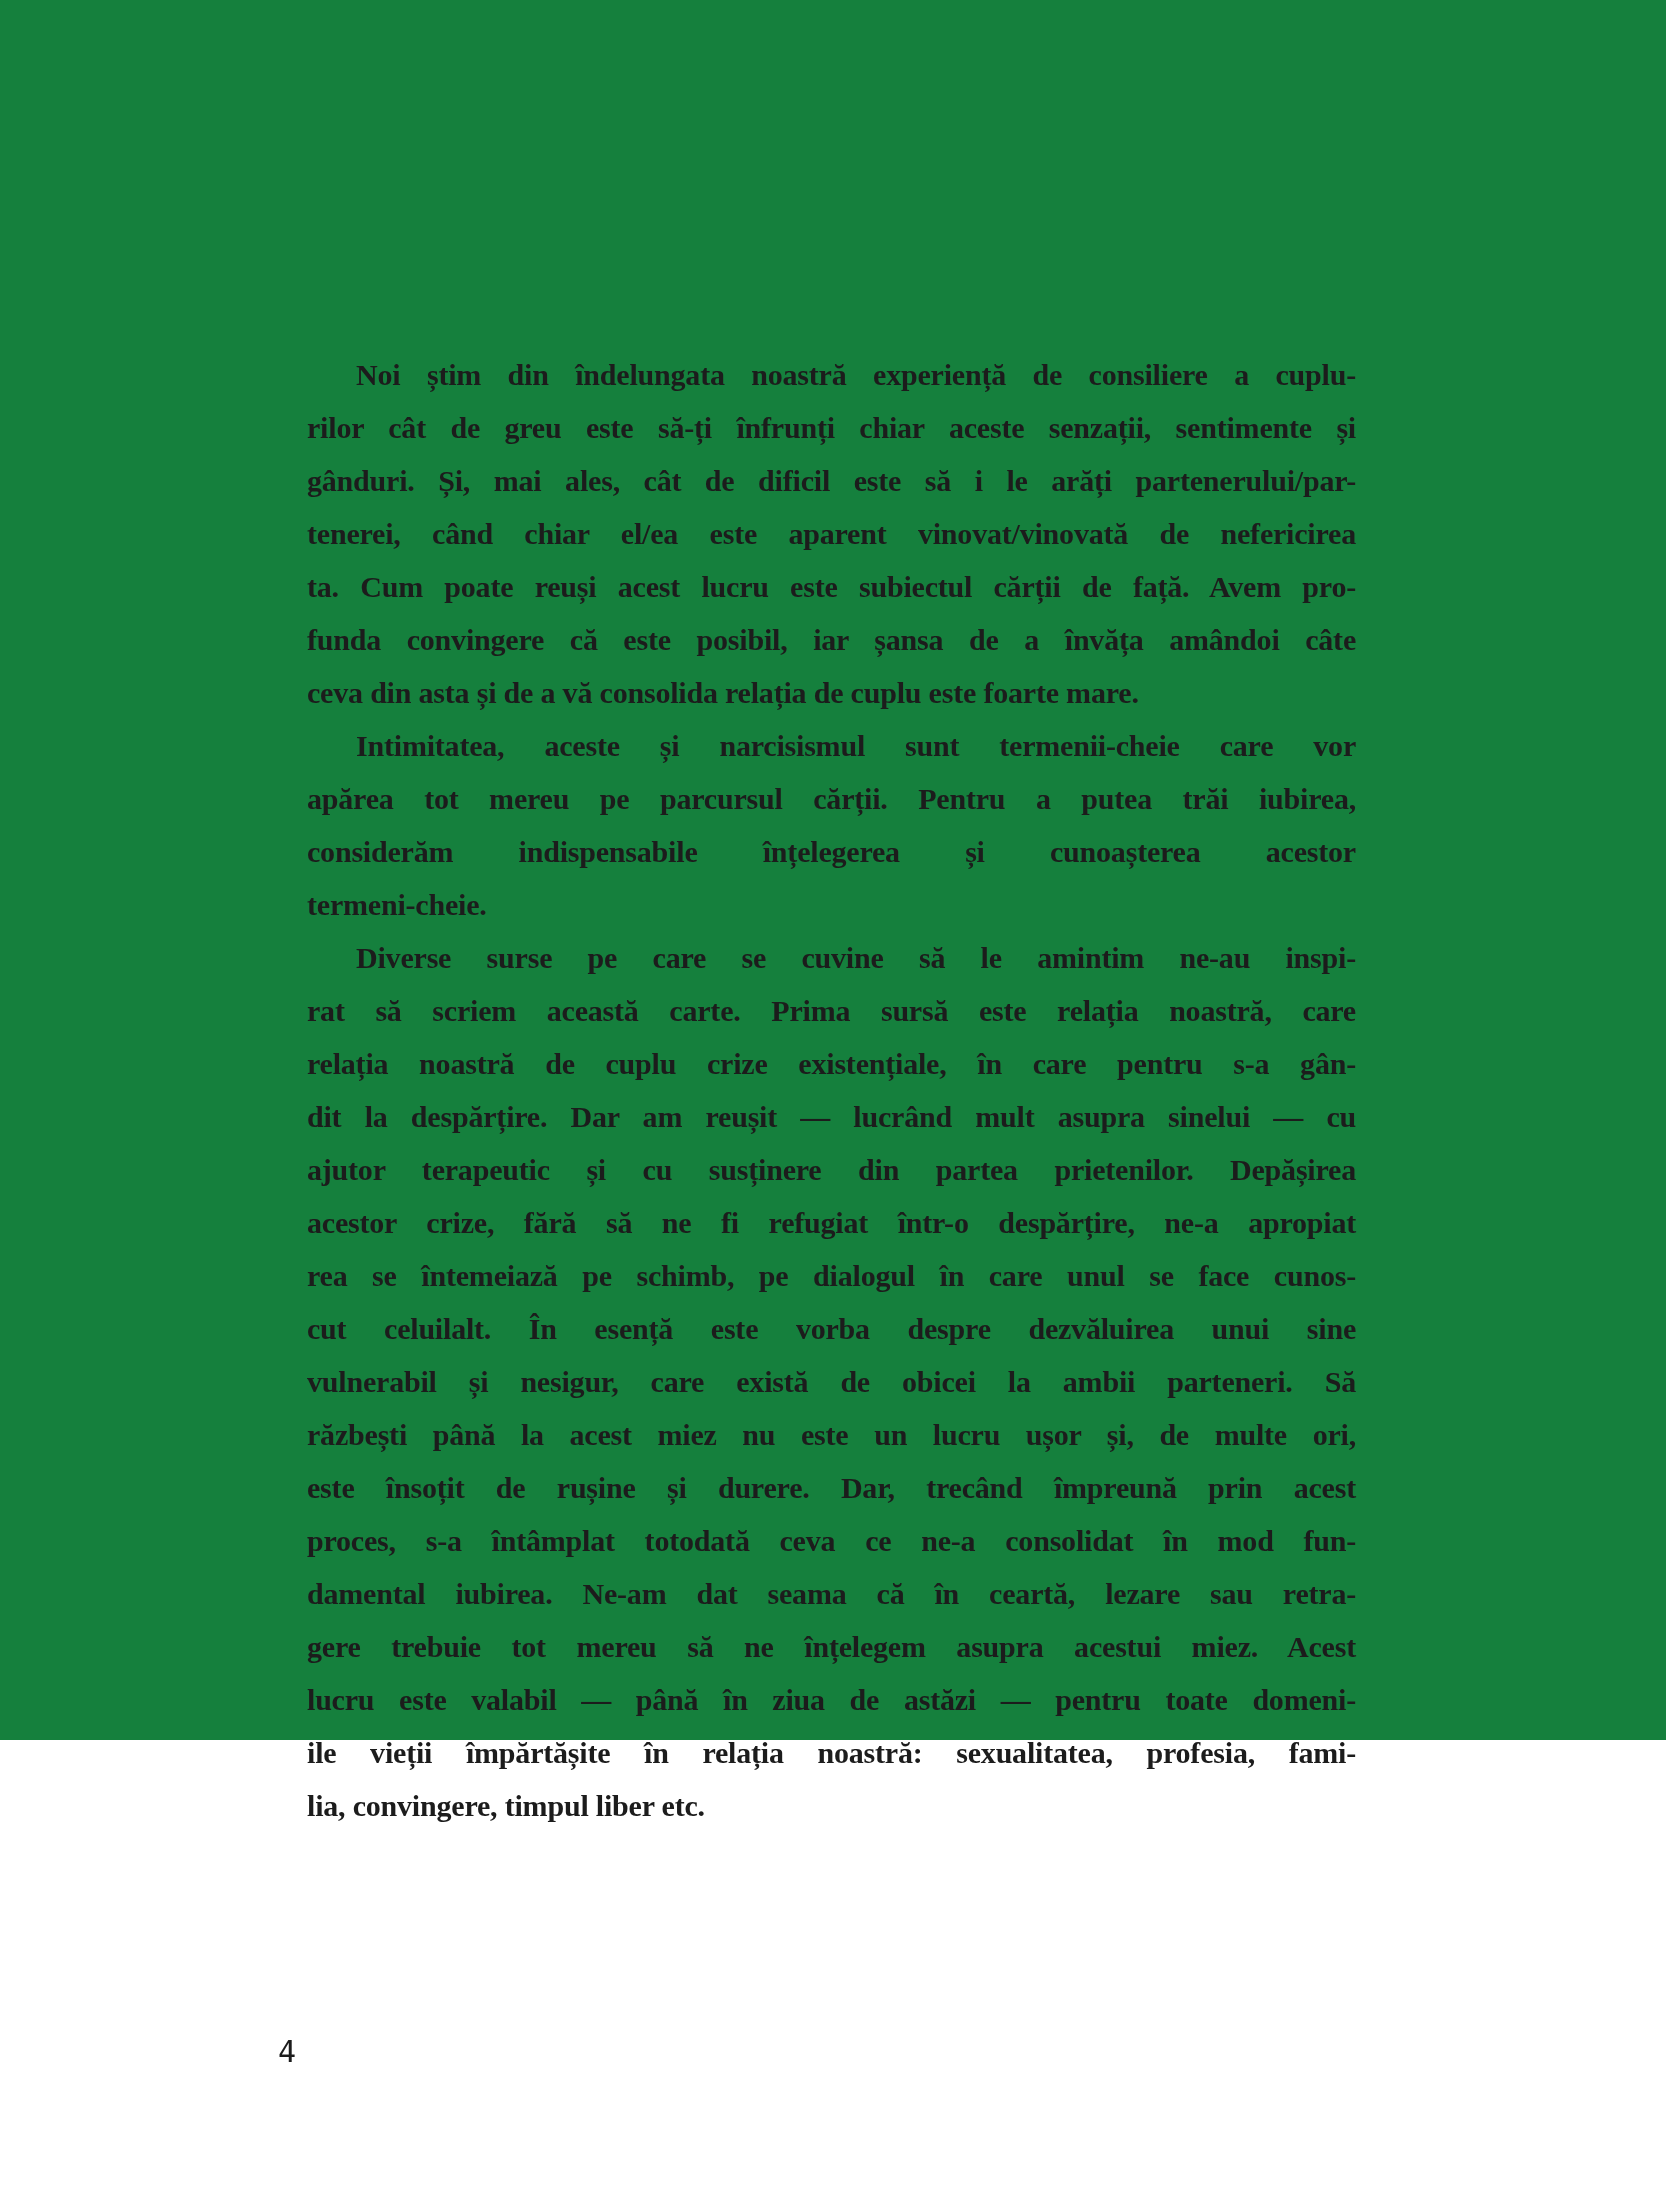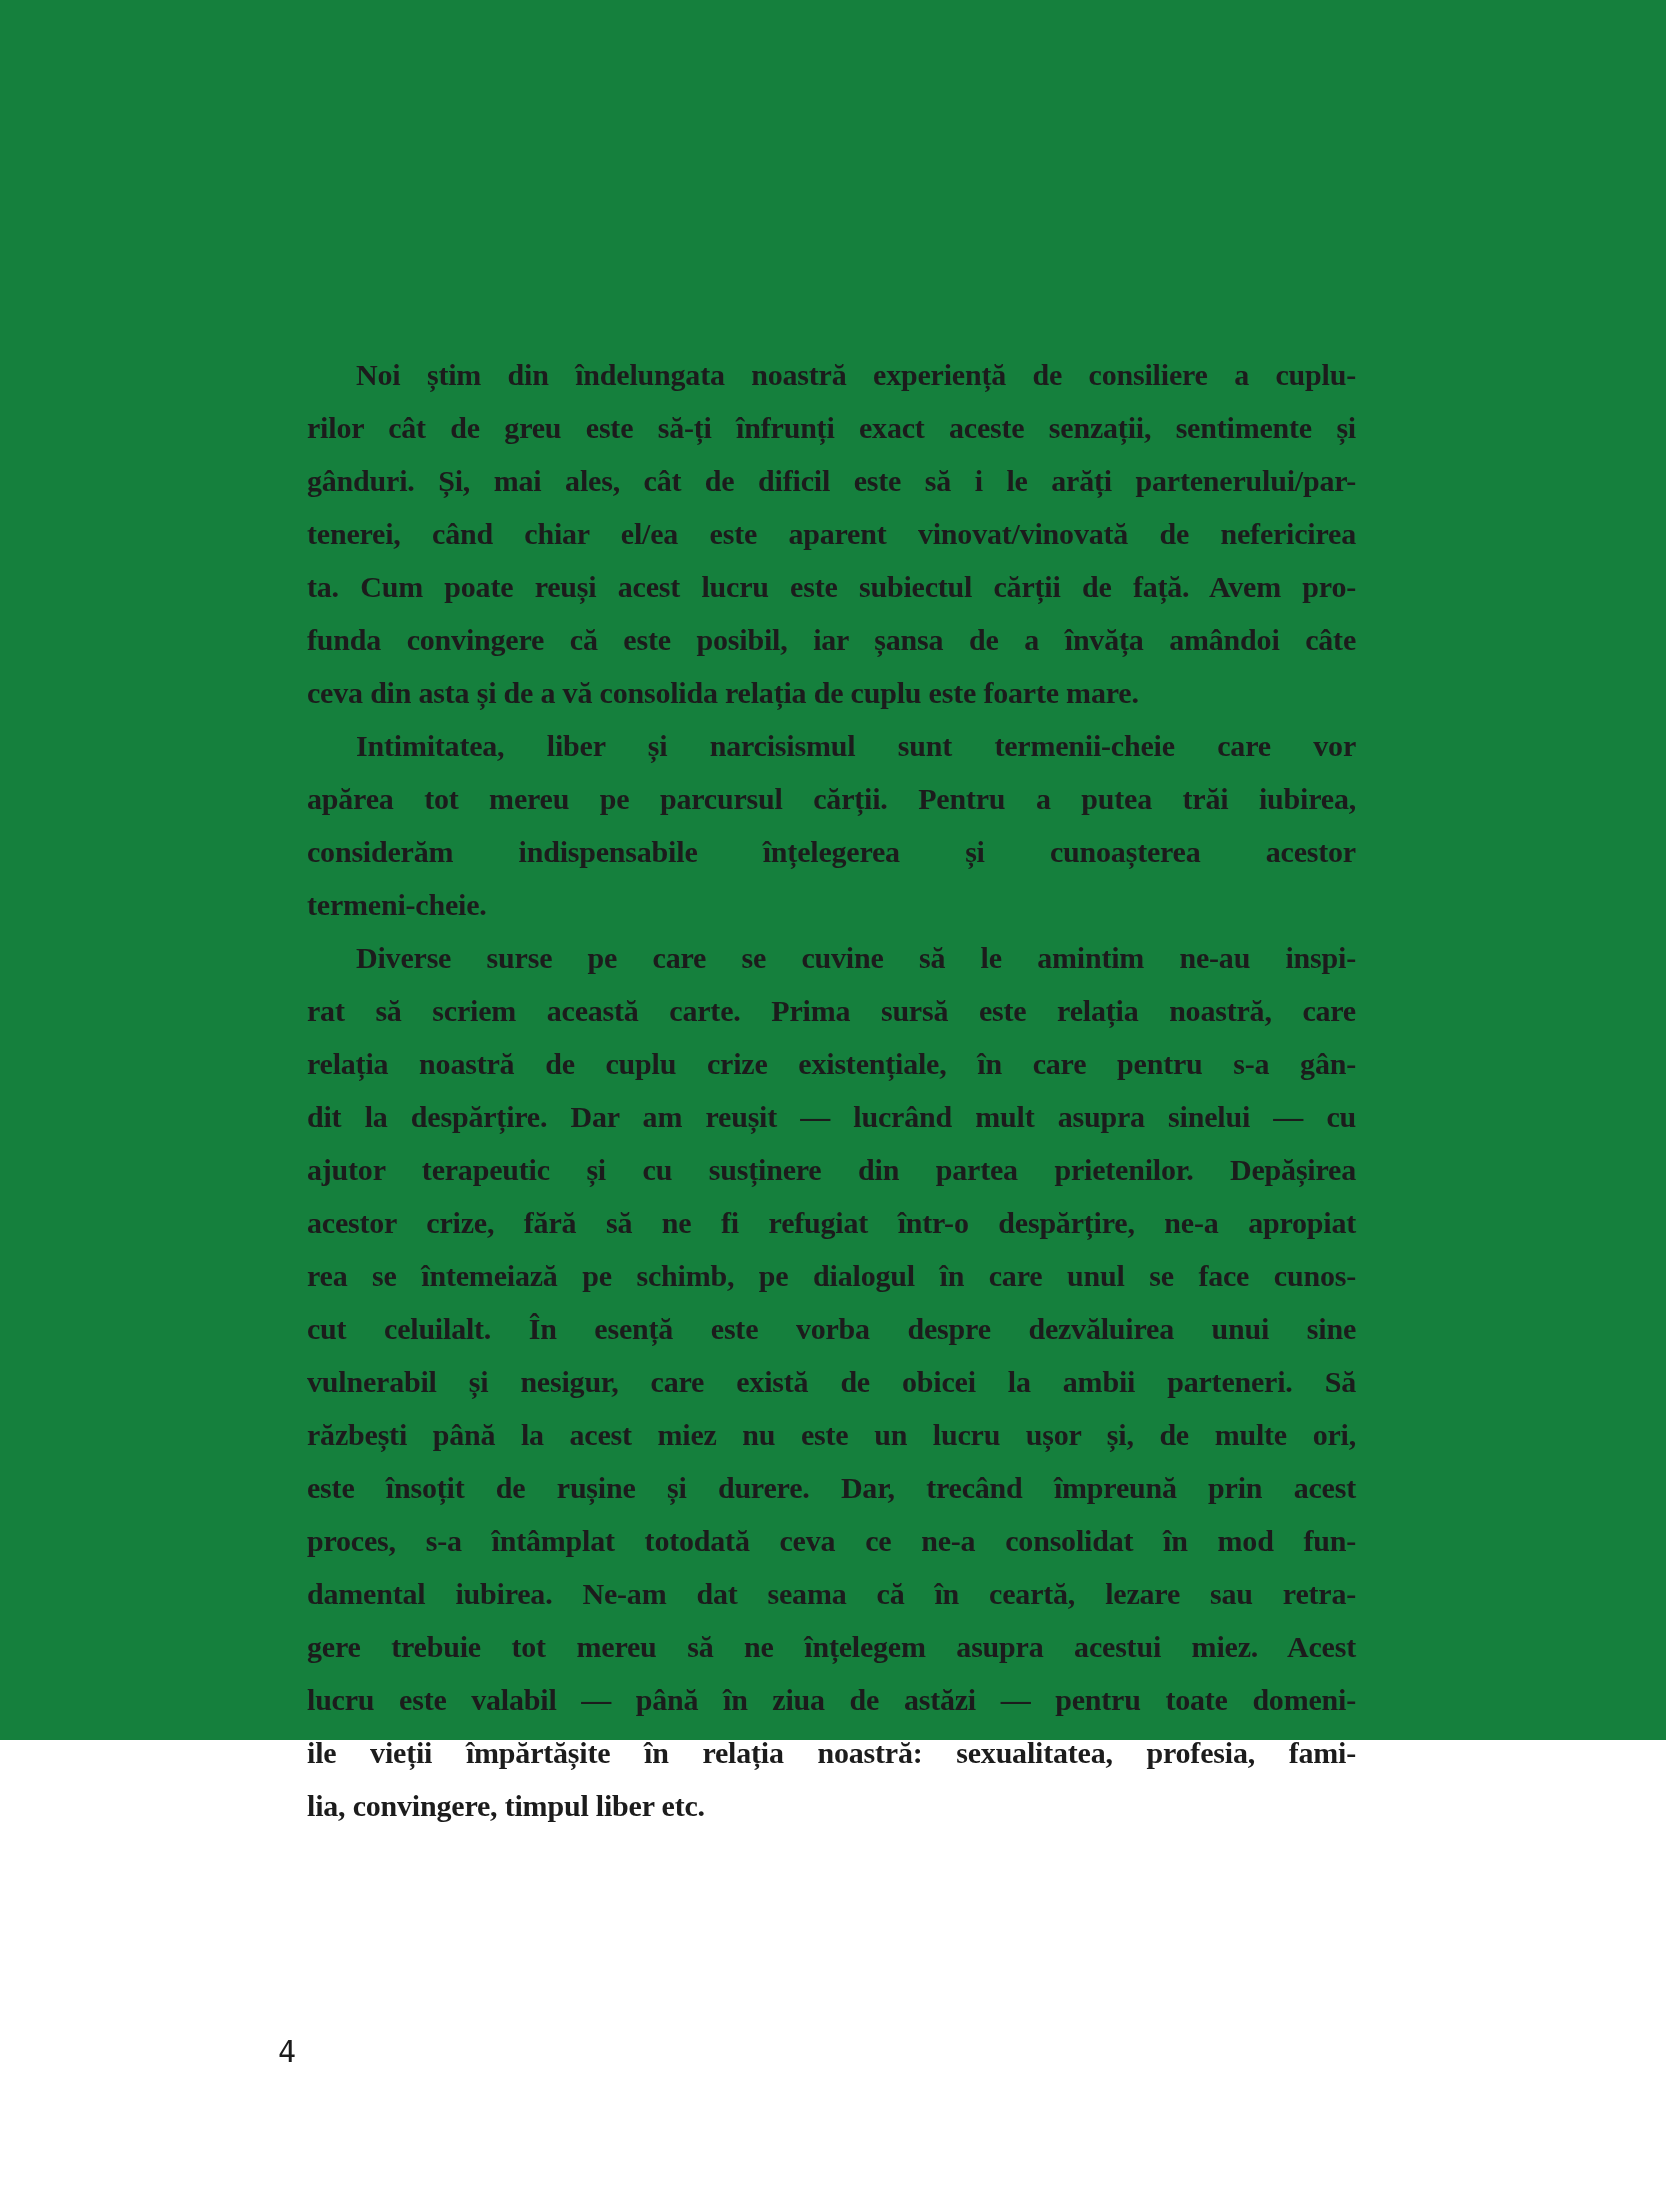--- a/index.html
+++ b/index.html
@@ -53,27 +53,27 @@
     font-weight: 400;
     line-height: 36px;
   }
 </style>
 </head>
 <body>
 
 <div class="book-page">
   <div class="text-block">
       <div class="line first">Noi știm din îndelungata noastră experiență de consiliere a cuplu-</div>
-      <div class="line">rilor cât de greu este să-ți înfrunți exact aceste senzații, sentimente și</div>
+      <div class="line">rilor cât de greu este să-ți înfrunți chiar aceste senzații, sentimente și</div>
       <div class="line">gânduri. Și, mai ales, cât de dificil este să i le arăți partenerului/par-</div>
       <div class="line">tenerei, când chiar el/ea este aparent vinovat/vinovată de nefericirea</div>
       <div class="line">ta. Cum poate reuși acest lucru este subiectul cărții de față. Avem pro-</div>
       <div class="line">funda convingere că este posibil, iar șansa de a învăța amândoi câte</div>
       <div class="line last">ceva din asta și de a vă consolida relația de cuplu este foarte mare.</div>
-      <div class="line first">Intimitatea, liber și narcisismul sunt termenii-cheie care vor</div>
+      <div class="line first">Intimitatea, aceste și narcisismul sunt termenii-cheie care vor</div>
       <div class="line">apărea tot mereu pe parcursul cărții. Pentru a putea trăi iubirea,</div>
       <div class="line">considerăm indispensabile înțelegerea și cunoașterea acestor</div>
       <div class="line last">termeni-cheie.</div>
       <div class="line first">Diverse surse pe care se cuvine să le amintim ne-au inspi-</div>
       <div class="line">rat să scriem această carte. Prima sursă este relația noastră, care</div>
       <div class="line">relația noastră de cuplu crize existențiale, în care pentru s-a gân-</div>
       <div class="line">dit la despărțire. Dar am reușit — lucrând mult asupra sinelui — cu</div>
       <div class="line">ajutor terapeutic și cu susținere din partea prietenilor. Depășirea</div>
       <div class="line">acestor crize, fără să ne fi refugiat într-o despărțire, ne-a apropiat</div>
       <div class="line">rea se întemeiază pe schimb, pe dialogul în care unul se face cunos-</div>

